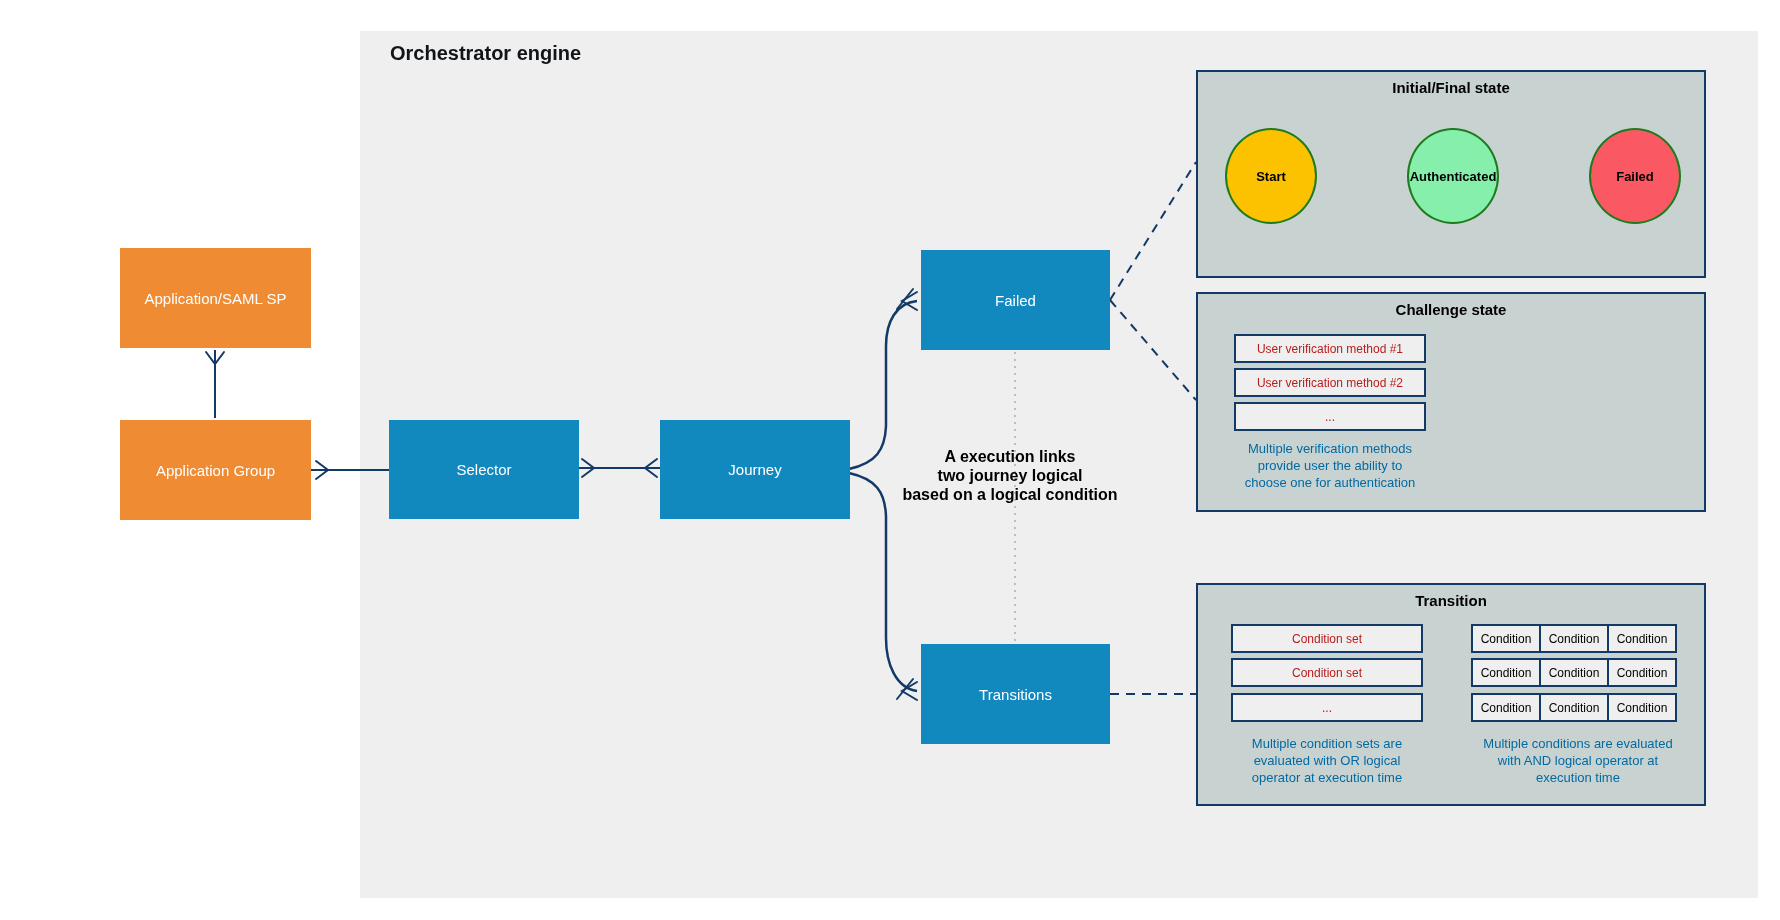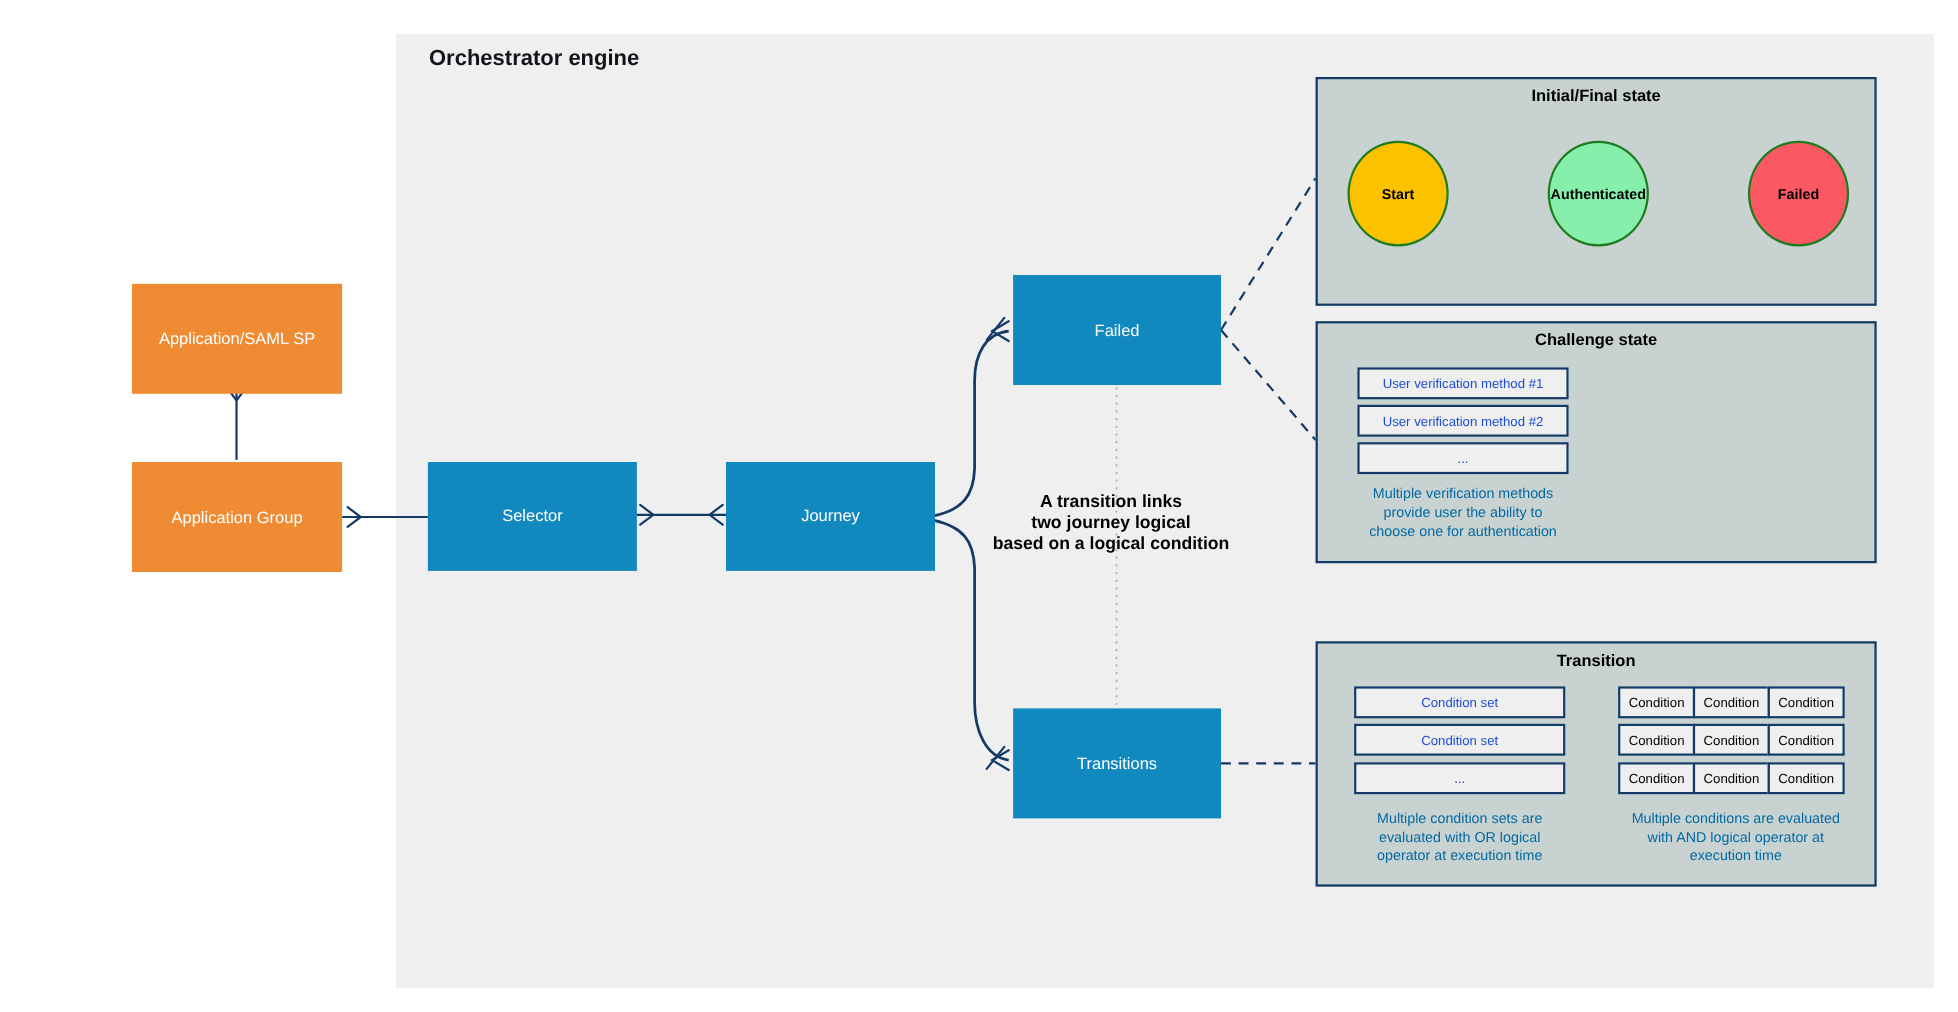--- a/index.html
+++ b/index.html
@@ -21,21 +21,21 @@
   .panel-title{position:absolute;left:0;top:7px;width:100%;text-align:center;
                font-size:15px;font-weight:bold;color:#000;}
 
   .state-circle{position:absolute;width:92px;height:96px;border-radius:50%;
                 border:2px solid #1e7b1e;box-sizing:border-box;
                 display:flex;align-items:center;justify-content:center;
                 font-size:13px;font-weight:bold;color:#000;}
 
   .mini-box{position:absolute;background:#efefef;border:2px solid #133a66;box-sizing:border-box;
             display:flex;align-items:center;justify-content:center;
-            font-size:12px;color:#1d4ed8;}
+            font-size:12px;color:#b91c1c;}
 
   .cond-grid-row{position:absolute;display:flex;}
   .cond-cell{width:70px;height:29px;background:#efefef;border:2px solid #133a66;box-sizing:border-box;
              display:flex;align-items:center;justify-content:center;font-size:12px;color:#000;}
   .cond-cell + .cond-cell{margin-left:-2px;}
 
   .caption{position:absolute;text-align:center;font-size:13px;line-height:17px;color:#0369a1;}
   .caption span{display:block;}
 
   .annotation{position:absolute;left:830px;top:447px;width:360px;text-align:center;
@@ -70,41 +70,41 @@
     <path d="M917,682 L902,691 L917,700" stroke="#133a66" stroke-width="2" fill="none" stroke-linecap="round"></path>
     <path d="M913,679 L897,699" stroke="#133a66" stroke-width="2" fill="none" stroke-linecap="round"></path>
 
     <path d="M1015,352 L1015,642" stroke="#adadad" stroke-width="1.5" stroke-dasharray="2 5" fill="none"></path>
 
     <path d="M1110,300 L1196,162" stroke="#133a66" stroke-width="2" stroke-dasharray="9 7" fill="none"></path>
     <path d="M1110,300 L1196,400" stroke="#133a66" stroke-width="2" stroke-dasharray="9 7" fill="none"></path>
     <path d="M1110,694 L1196,694" stroke="#133a66" stroke-width="2" stroke-dasharray="9 7" fill="none"></path>
   </svg>
 
-  <div class="node orange" style="left:120px;top:258px;width:191px;height:100px;">
+  <div class="node orange" style="left:120px;top:248px;width:191px;height:100px;">
     <span>Application/SAML SP</span>
   </div>
   <div class="node orange" style="left:120px;top:420px;width:191px;height:100px;">
     <span>Application Group</span>
   </div>
   <div class="node blue" style="left:389px;top:420px;width:190px;height:99px;">
     <span>Selector</span>
   </div>
   <div class="node blue" style="left:660px;top:420px;width:190px;height:99px;">
     <span>Journey</span>
   </div>
   <div class="node blue" style="left:921px;top:250px;width:189px;height:100px;">
     <span>Failed</span>
   </div>
   <div class="node blue" style="left:921px;top:644px;width:189px;height:100px;">
     <span>Transitions</span>
   </div>
 
   <div class="annotation">
-    <span>A transition links</span>
+    <span>A execution links</span>
     <span>two journey logical</span>
     <span>based on a logical condition</span>
   </div>
 
   <div class="side-panel" style="top:70px;height:208px;">
     <div class="panel-title">Initial/Final state</div>
     <div class="state-circle" style="left: 27px; top: 56px; background-color: rgb(252, 194, 0);">
       <span>Start</span>
     </div>
     <div class="state-circle" style="left: 209px; top: 56px; background-color: #86efac;">

